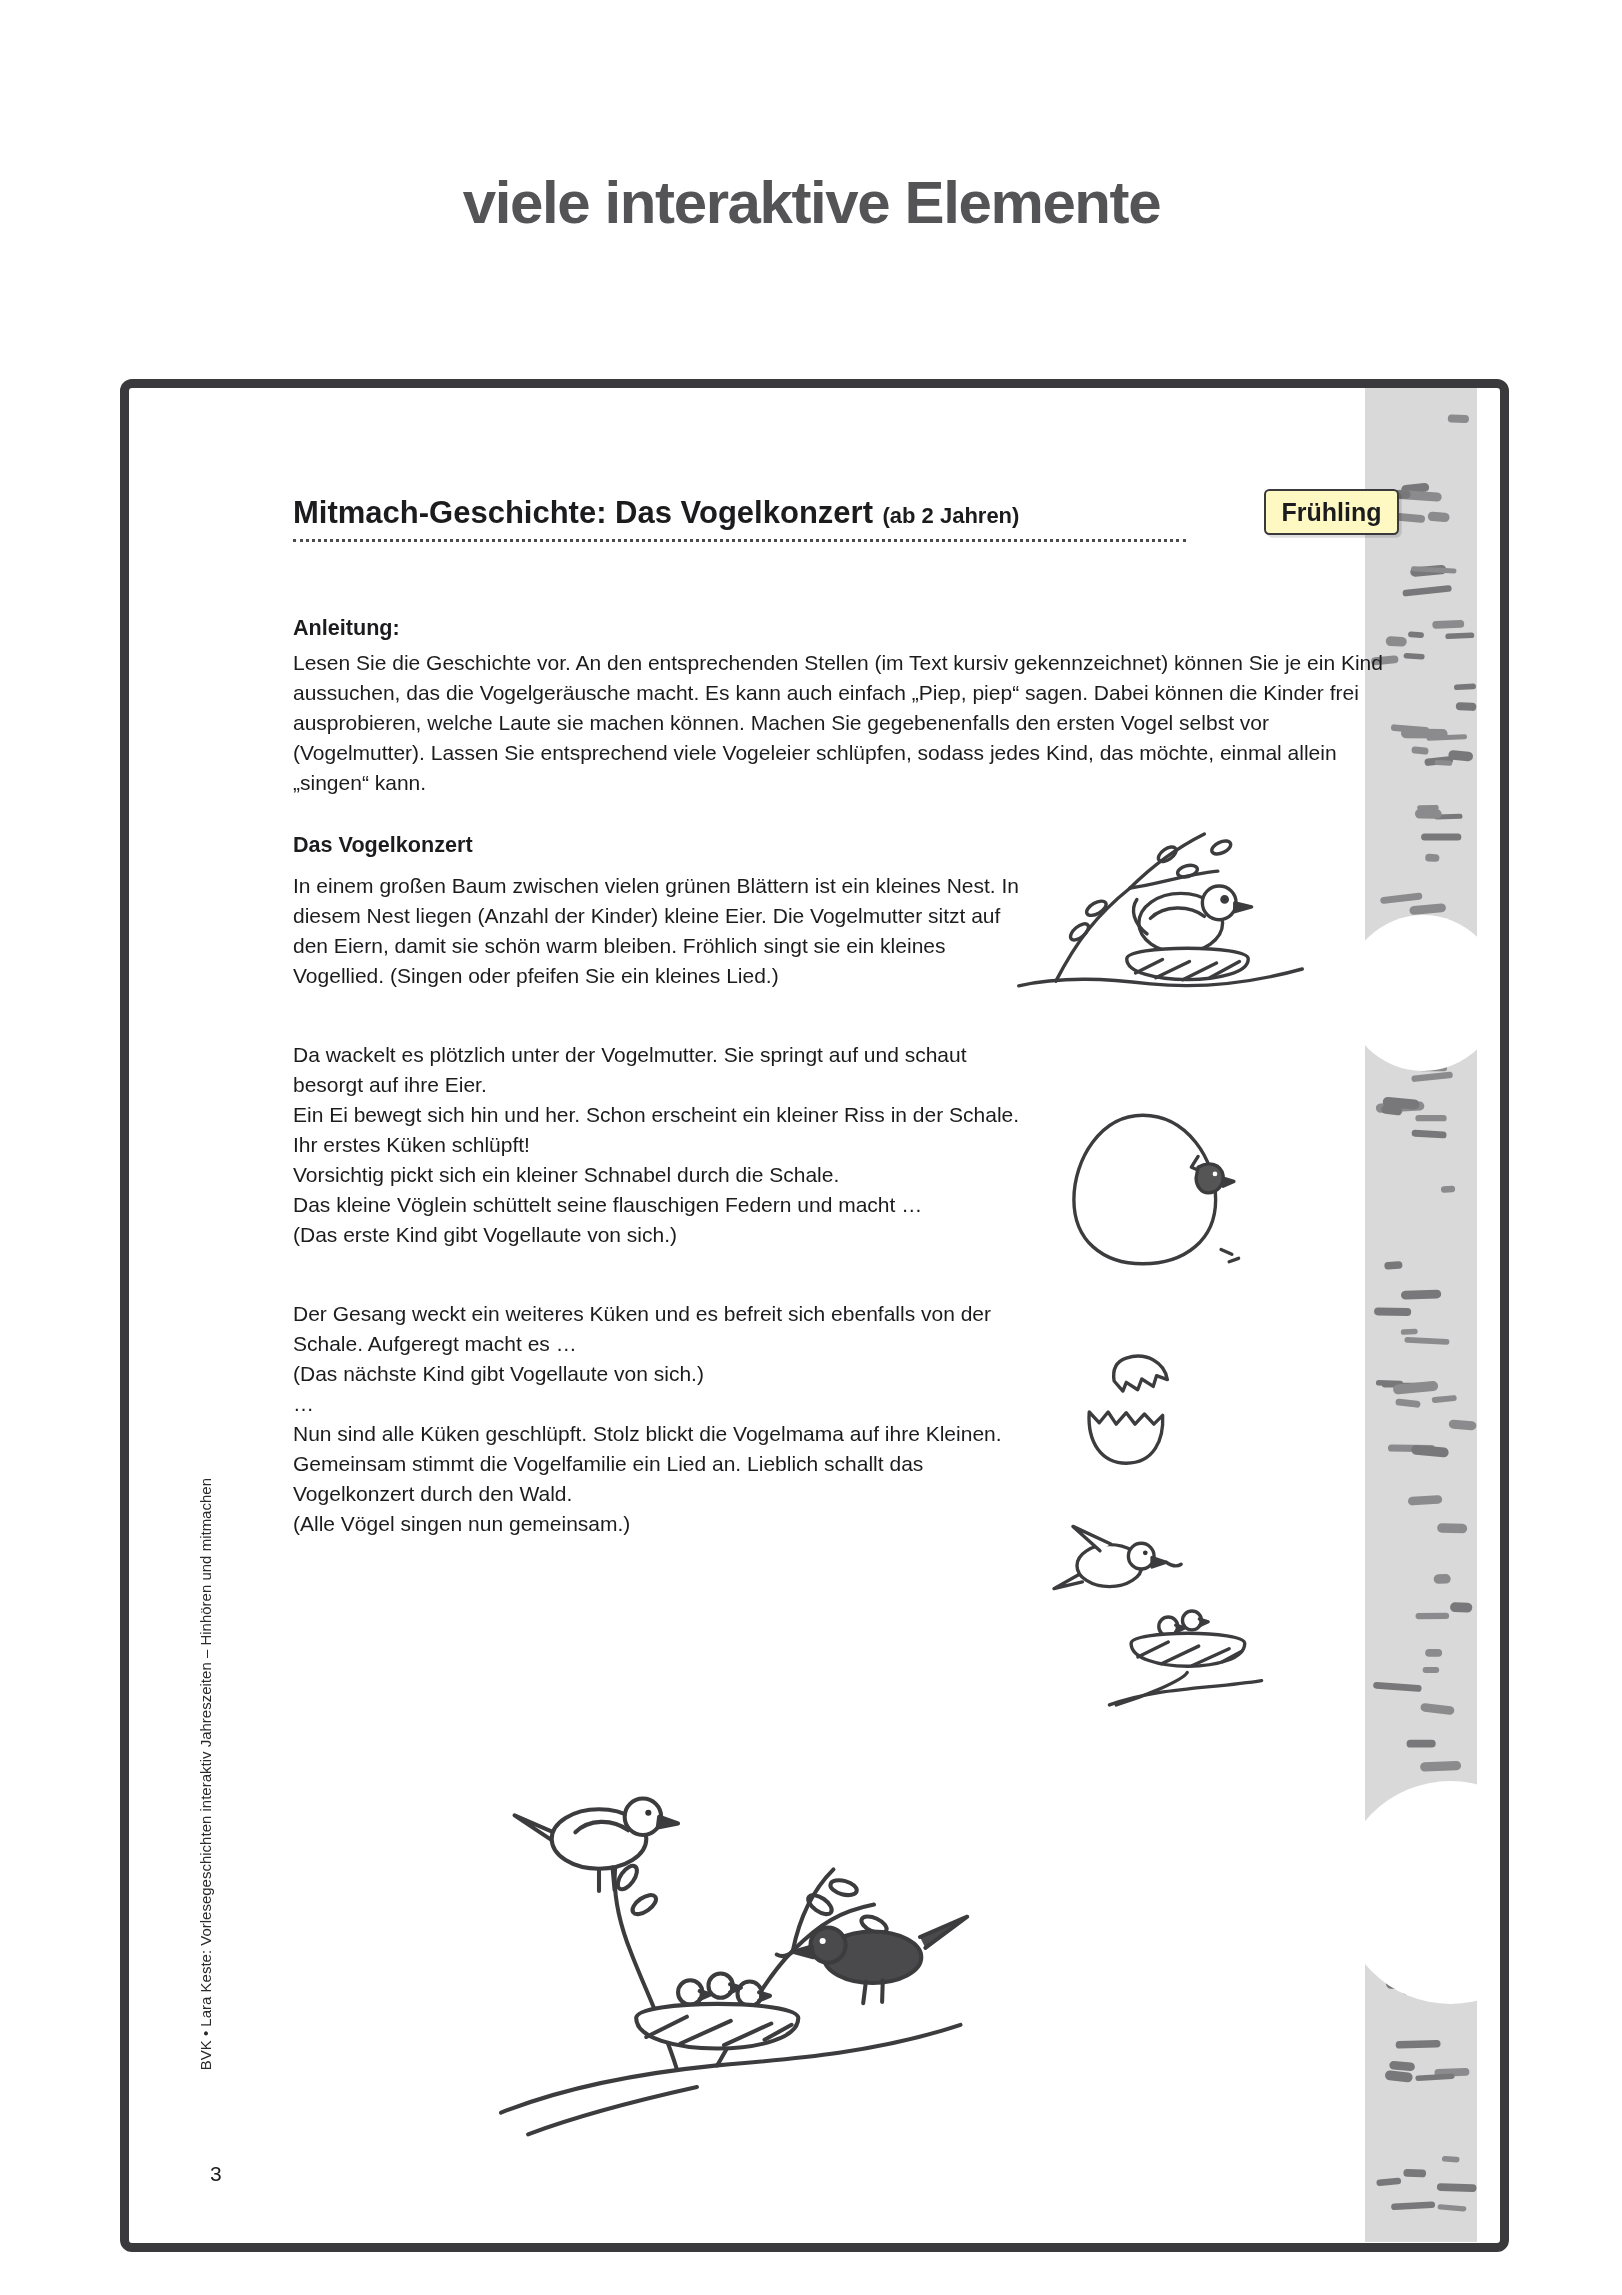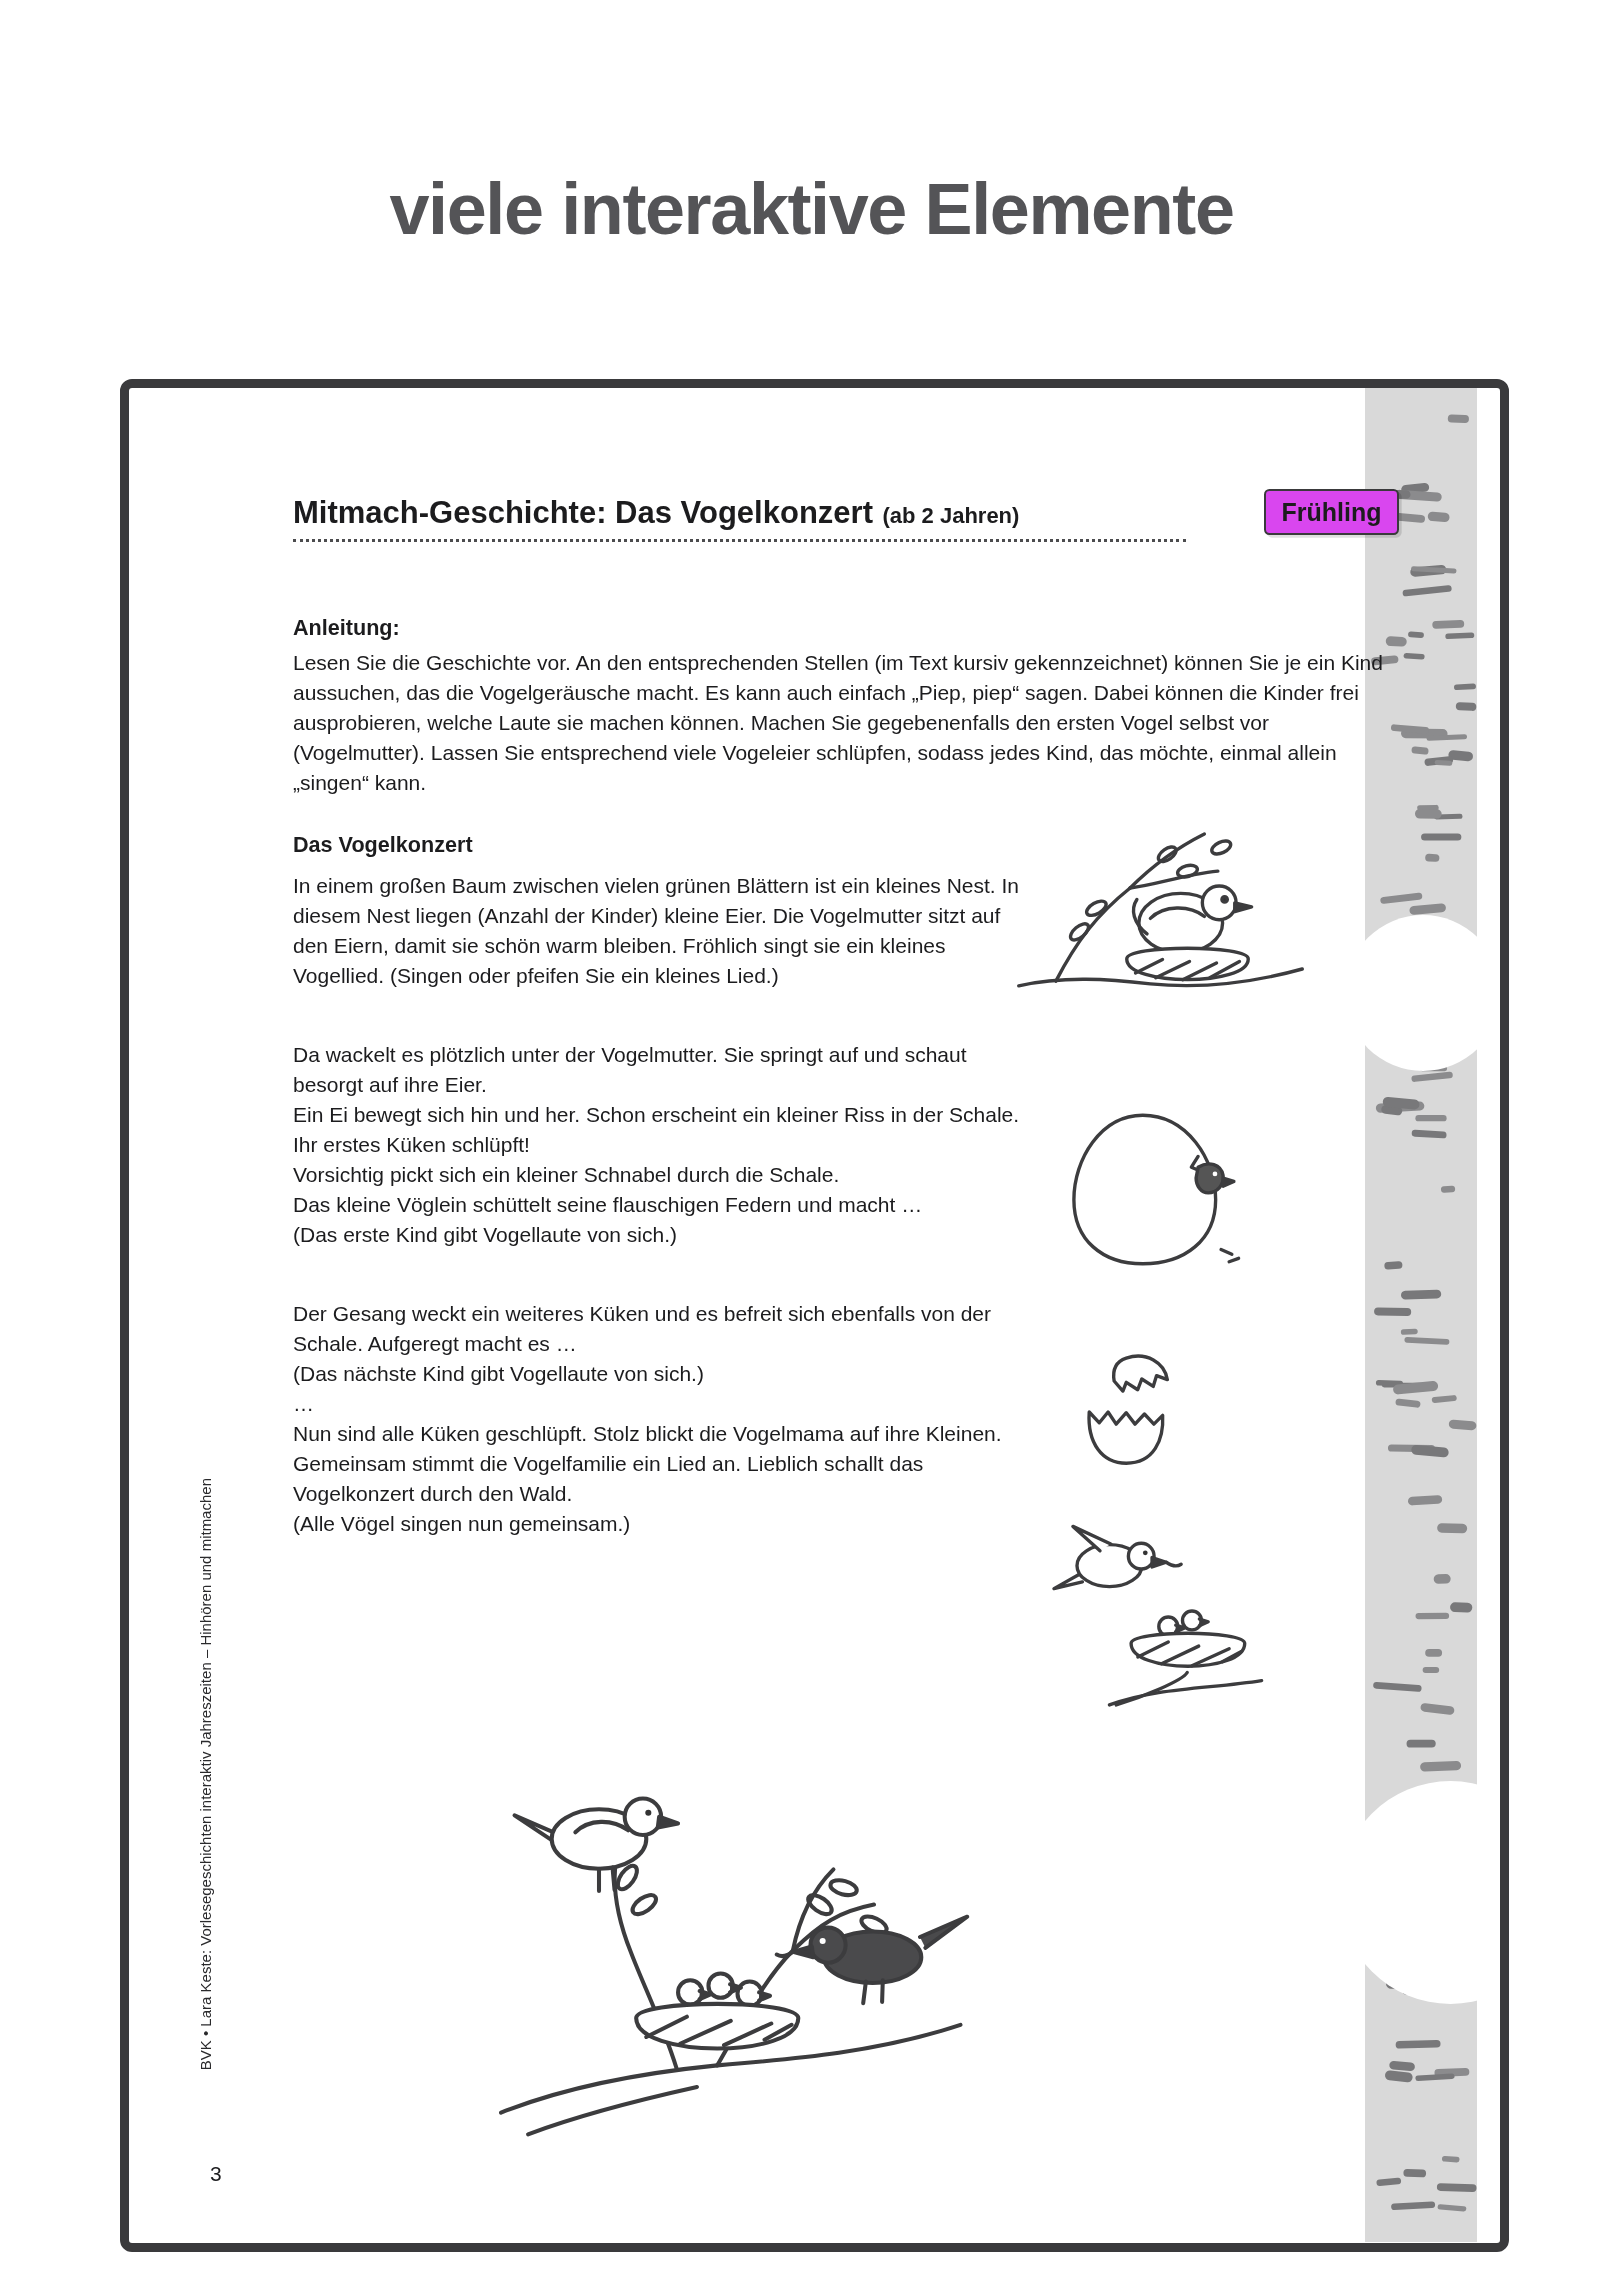--- a/index.html
+++ b/index.html
@@ -1,38 +1,38 @@
 <!DOCTYPE html>
 <html style="font-size:10.8px"><head>
 <meta charset="utf-8">
 <style>
   * { margin:0; padding:0; box-sizing:border-box; }
   html,body { width:1623px; height:2295px; background:#ffffff;
               font-family:"Liberation Sans", sans-serif; color:#1c1c1e; position:relative; }
 
   .main-heading { position:absolute; left:0; top:168px; width:1623px; text-align:center;
-                  font-size:72px; font-weight:bold; color:#545457; letter-spacing:-1.4px; }
+                  font-size:60px; font-weight:bold; color:#545457; letter-spacing:-1.4px; }
 
   .sheet { position:absolute; left:120px; top:379px; width:1389px; height:1873px;
            border:9.5px solid #3a3a3c; border-radius:12px; background:#fff; overflow:hidden; }
 
   
   .band { position:absolute; top:0; right:23px; width:112px; height:1854px; background:#d9d9d9; }
   .band svg { position:absolute; left:0; top:0; }
   .moon { position:absolute; background:#ffffff; border-radius:50%; }
   .moon-1 { left:1216px; top:527px;  width:156px; height:156px; }
   .moon-2 { left:1210px; top:1393px; width:223px; height:223px; }
 
   .title-row { position:absolute; left:164px; top:107px; width:960px; }
   .sheet-title { font-size:31px; font-weight:bold; display:inline; }
   .age-note   { font-size:22px; font-weight:bold; margin-left:9.5px; }
   .dotted { width:893px; border-bottom:3.4px dotted #4c4c4e; margin-top:8px; }
 
   .badge { position:absolute; left:1135px; top:101px; width:135px; height:46px;
-           border:2.7px solid #3a3a3c; border-radius:5.4px; background:#d946ef;
+           border:2.7px solid #3a3a3c; border-radius:5.4px; background:#fef9c3;
            font-size:25px; font-weight:bold; display:flex; align-items:center; justify-content:center;
            box-shadow:2.7px 2.7px 0 rgba(0,0,0,0.12); }
 
   .instructions { position:absolute; left:164px; top:227px; width:1095px; }
   .instructions h3 { font-size:21.6px; margin-bottom:7px; }
   .instructions p  { font-size:21px; line-height:30px; }
 
   .story { position:absolute; left:164px; top:444px; width:730px; }
   .story h3 { font-size:21.6px; margin-bottom:13px; }
   .story p  { font-size:21px; line-height:30px; margin-bottom:49px; }

